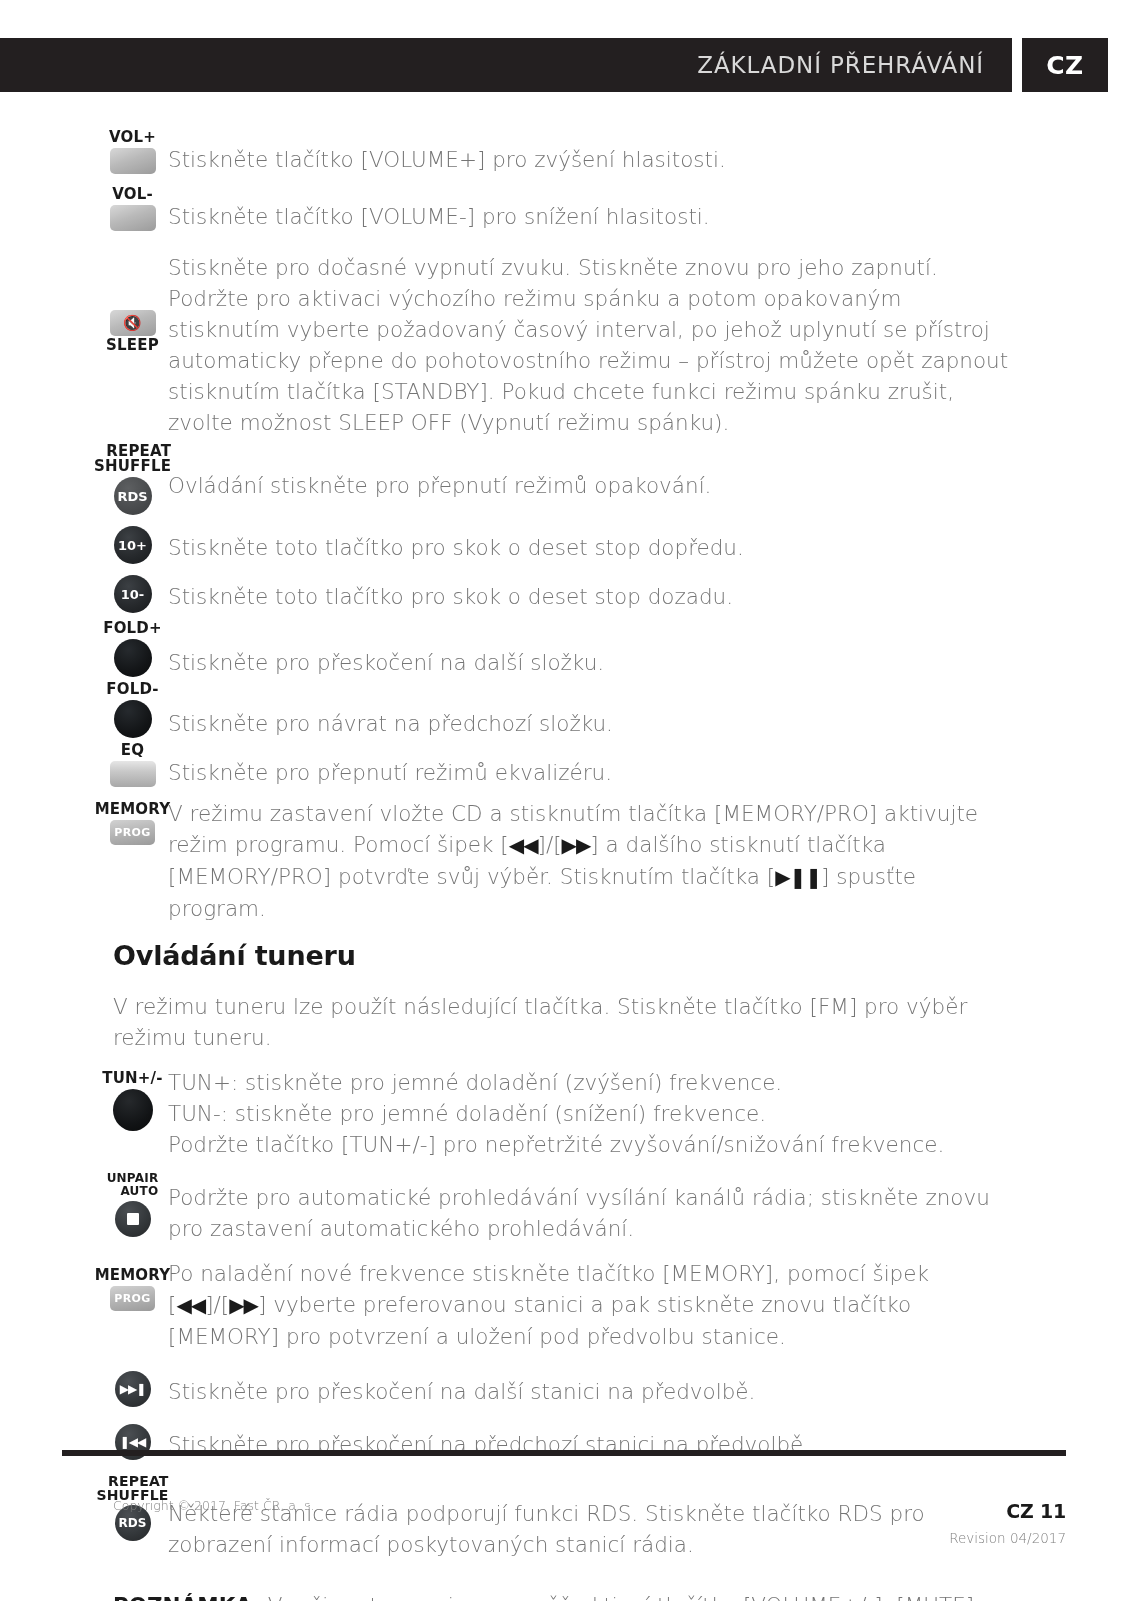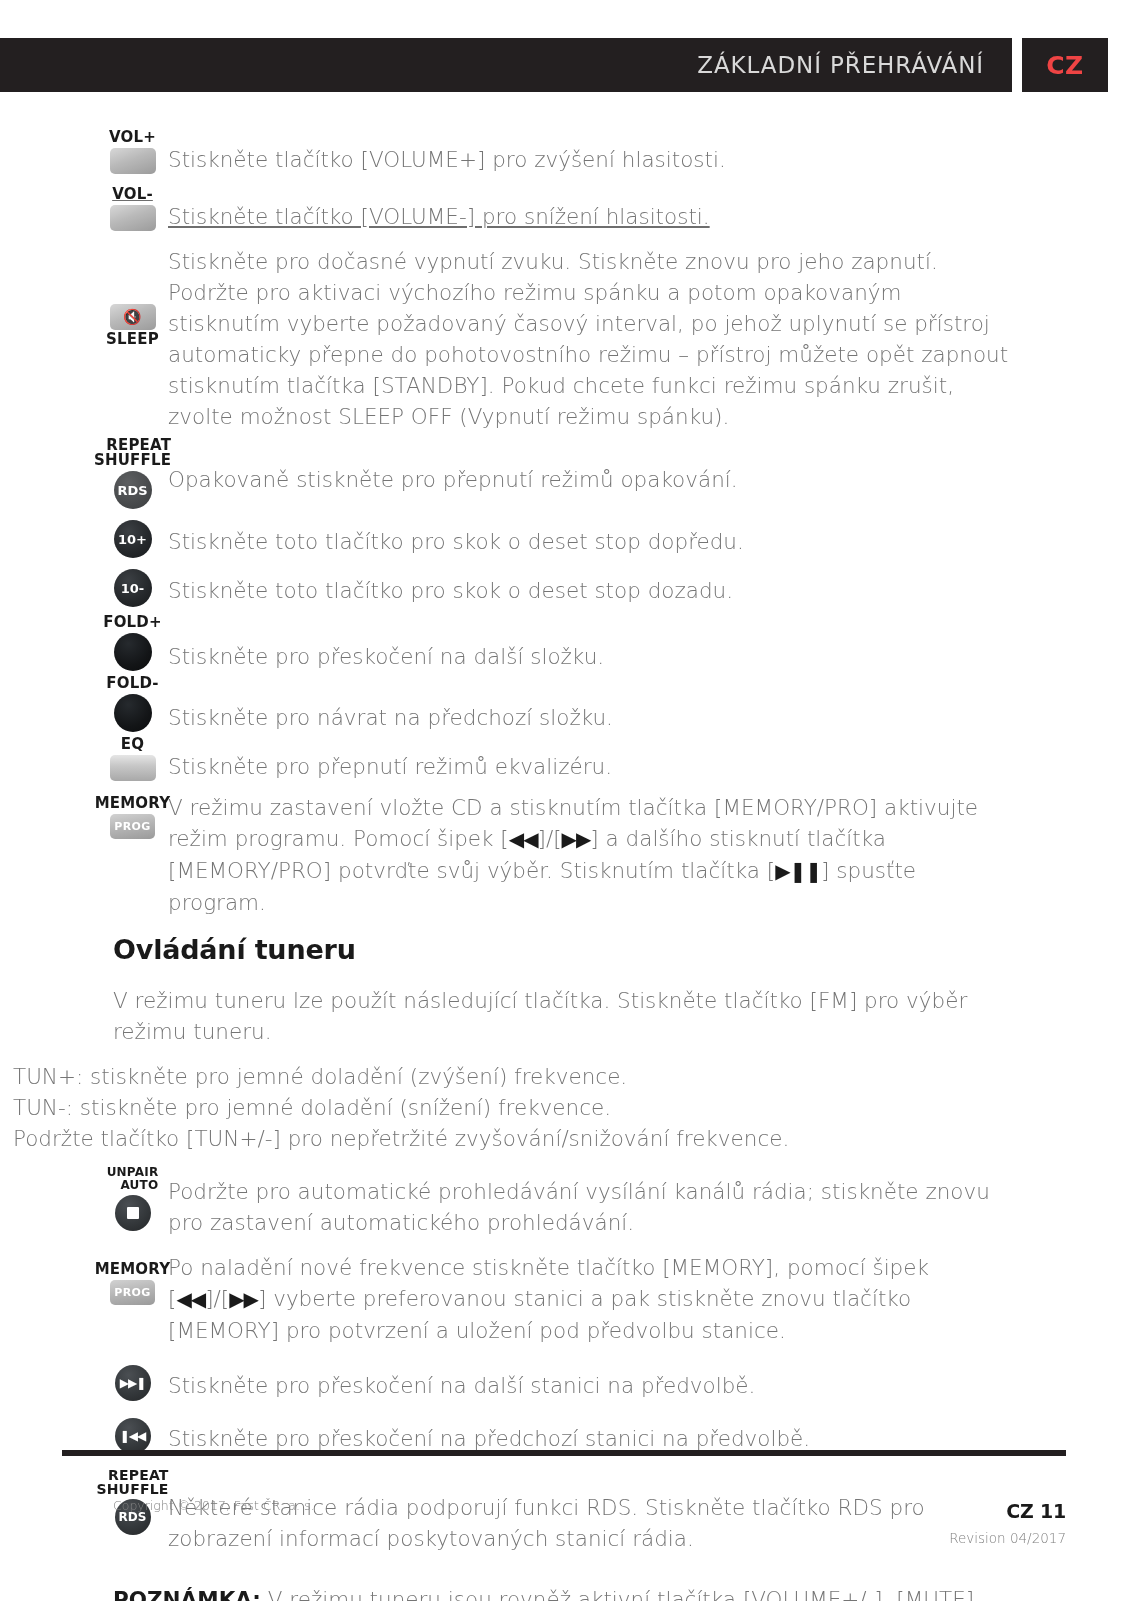--- a/index.html
+++ b/index.html
@@ -44,21 +44,21 @@
     font-weight: 400;
     white-space: nowrap;
   }
   .header-lang {
     position: absolute;
     top: 0;
     left: 1022px;
     width: 86px;
     height: 54px;
     background: #231f20;
-    color: #ef4444;
+    color: #ffffff;
     font-size: 25px;
     font-weight: 700;
     display: flex;
     align-items: center;
     justify-content: center;
     letter-spacing: 0.5px;
   }
 
   
   .content {
@@ -265,21 +265,21 @@
 <div class="content">
 
   <div class="row" style="margin-bottom:12px;">
     <div class="icon-col">
       <div class="btn-label">VOL+</div>
       <div class="rect-btn"></div>
     </div>
     <div class="text-col" style="padding-top:14px;">Stiskněte tlačítko [VOLUME+] pro zvýšení hlasitosti.</div>
   </div>
 
-  <div class="row" style="margin-bottom:14px;text-decoration:underline;">
+  <div class="row" style="margin-bottom:20px;">
     <div class="icon-col">
       <div class="btn-label">VOL-</div>
       <div class="rect-btn"></div>
     </div>
     <div class="text-col" style="padding-top:14px;">Stiskněte tlačítko [VOLUME-] pro snížení hlasitosti.</div>
   </div>
 
   <div class="row" style="margin-bottom:6px;">
     <div class="icon-col" style="padding-top:55px;">
       <div class="rect-btn">
@@ -291,21 +291,21 @@
   </div>
 
   <div class="row" style="margin-bottom:8px;">
     <div class="icon-col">
       <div class="btn-label">REPEAT
 SHUFFLE</div>
       <div class="circle-btn gray">
         <span>RDS</span>
       </div>
     </div>
-    <div class="text-col" style="padding-top:26px;">Opakovaně stiskněte pro přepnutí režimů opakování.</div>
+    <div class="text-col" style="padding-top:26px;">Ovládání stiskněte pro přepnutí režimů opakování.</div>
   </div>
 
   <div class="row" style="margin-bottom:8px;">
     <div class="icon-col">
       <div class="circle-btn">
         <span>10+</span>
       </div>
     </div>
     <div class="text-col" style="padding-top:9px;">Stiskněte toto tlačítko pro skok o deset stop dopředu.</div>
   </div>
@@ -352,20 +352,24 @@
     </div>
     <div class="text-col" style="padding-top:4px;">
       <span>V režimu zastavení vložte CD a stisknutím tlačítka [MEMORY/PRO] aktivujte režim programu. Pomocí šipek [</span><span class="k">◀◀</span><span>]/[</span><span class="k">▶▶</span><span>] a dalšího stisknutí tlačítka [MEMORY/PRO] potvrďte svůj výběr. Stisknutím tlačítka [</span><span class="k">▶❚❚</span><span>] spusťte program.</span>
     </div>
   </div>
 
   <div class="section-heading" style="margin-top:16px;">Ovládání tuneru</div>
   <div class="para" style="margin-top:20px;">V režimu tuneru lze použít následující tlačítka. Stiskněte tlačítko [FM] pro výběr režimu tuneru.</div>
 
   <div class="row" style="margin-top:14px;">
+    <div class="icon-col" style="padding-top:4px;">
+      <div class="btn-label">TUN+/-</div>
+      <div class="circle-btn tun"></div>
+    </div>
     <div class="text-col" style="padding-top:0px;">
       <div>TUN+: stiskněte pro jemné doladění (zvýšení) frekvence.</div>
       <div>TUN-: stiskněte pro jemné doladění (snížení) frekvence.</div>
       <div>Podržte tlačítko [TUN+/-] pro nepřetržité zvyšování/snižování frekvence.</div>
     </div>
   </div>
 
   <div class="row" style="margin-top:12px;">
     <div class="icon-col">
       <div class="btn-label small">UNPAIR

